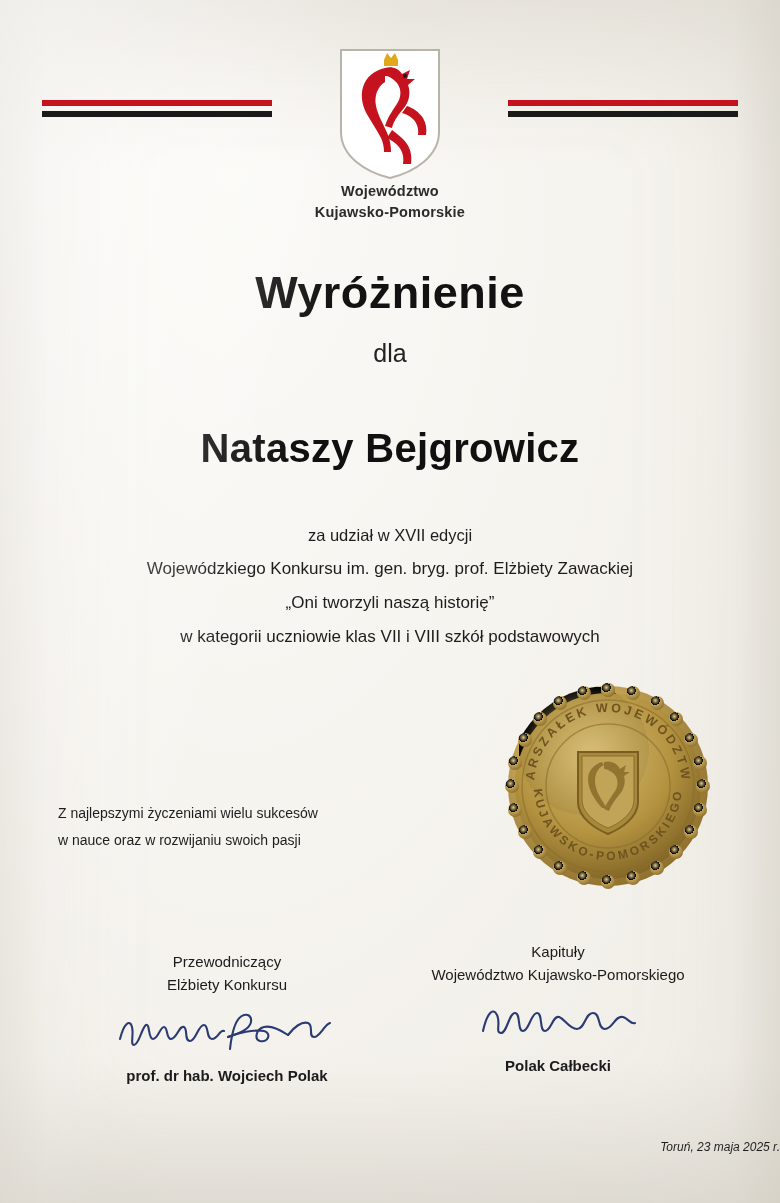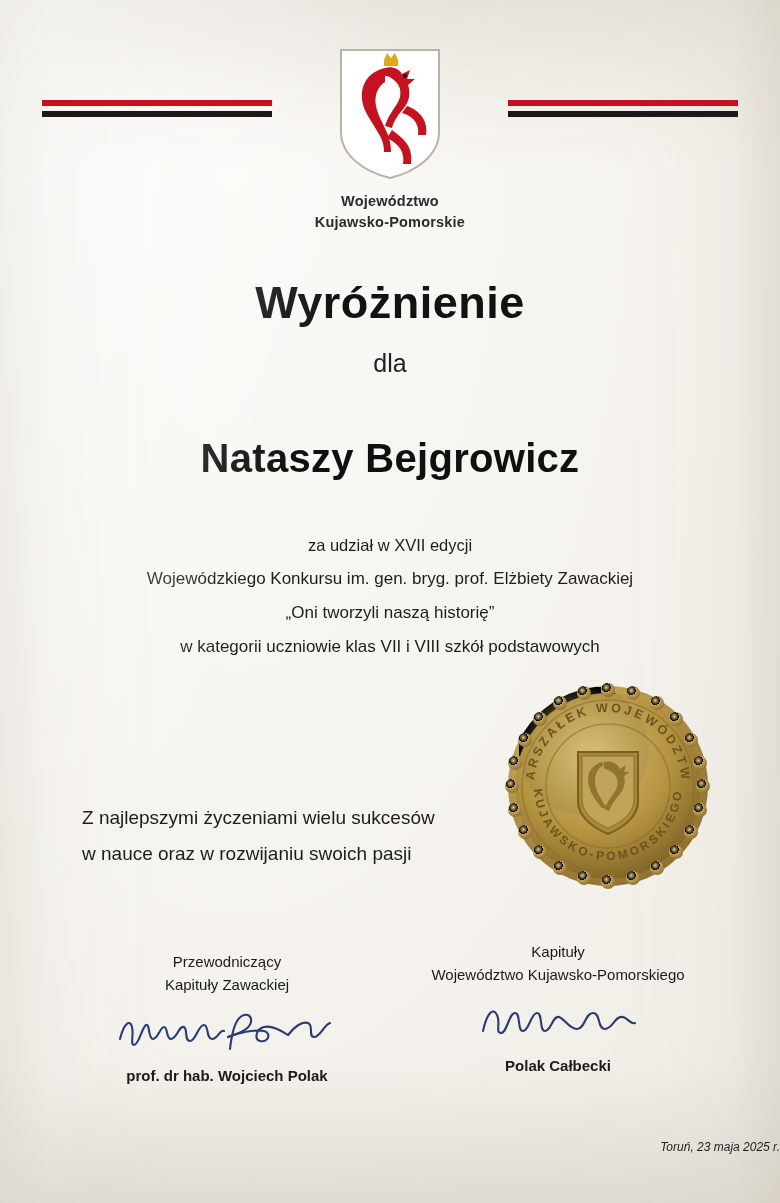--- a/index.html
+++ b/index.html
@@ -50,21 +50,20 @@
   .bar .stripe { width: 100%; height: 6px; }
   .bar .stripe.red   { background: #c4121f; }
   .bar .stripe.white { background: transparent; height: 5px; }
   .bar .stripe.black { background: #1a1a1a; }
 
   .crest {
     display: block;
     margin: 0 auto;
   }
   .crest-caption {
-    margin-top: 10px;
     font-size: 14.5px;
     font-weight: 700;
     color: #2b2b2b;
     line-height: 1.45;
     letter-spacing: .2px;
   }
 
   
   .title {
     margin-top: 44px;
@@ -97,24 +96,24 @@
   }
   .body-lines .line {
     font-size: 16.5px;
     line-height: 2.0;
   }
   .body-lines .line.big { font-size: 17px; }
 
   
   .wishes {
     position: absolute;
-    left: 82px;
+    left: 58px;
     top: 800px;
     width: 360px;
-    font-size: 19px;
+    font-size: 14px;
     line-height: 1.9;
     color: #1d1d1d;
   }
 
   
   .seal-wrap {
     position: absolute;
     right: 62px;
     top: 676px;
     width: 220px;
@@ -291,21 +290,21 @@
                    C18 -2 16 6 11 11 C7 16 3 21 1 27 L-4 25 C-1 18 4 12 7 7
                    C11 1 10 -7 5 -11 C2 -13 -1 -15 -4 -15 Z"></path>
         </g>
       </g>
     </svg>
   </div>
 
   <div class="sign-block sign-left">
     <div class="sign-role">
       <div>Przewodniczący</div>
-      <div>Kapituły Zawackiej</div>
+      <div>Elżbiety Konkursu</div>
     </div>
     <svg class="sign-mark" width="230" height="52" viewBox="0 0 230 52">
       <g fill="none" stroke="#2a3a73" stroke-width="2.1" stroke-linecap="round">
         <path d="M8 34 C12 18 18 14 20 22 C22 30 18 40 22 40 C27 40 30 22 34 20
                  C38 18 36 34 41 34 C46 34 48 22 52 22 C56 22 54 34 59 34
                  C65 34 67 20 72 22 C76 24 72 36 78 36 C84 36 86 20 92 20
                  C97 20 94 34 100 34 C106 34 108 24 112 26"></path>
         <path d="M118 44 C120 26 124 12 132 10 C140 8 142 18 134 24
                  C128 29 120 30 116 32"></path>
         <path d="M116 32 C126 28 142 24 152 26 C160 28 156 38 148 36

